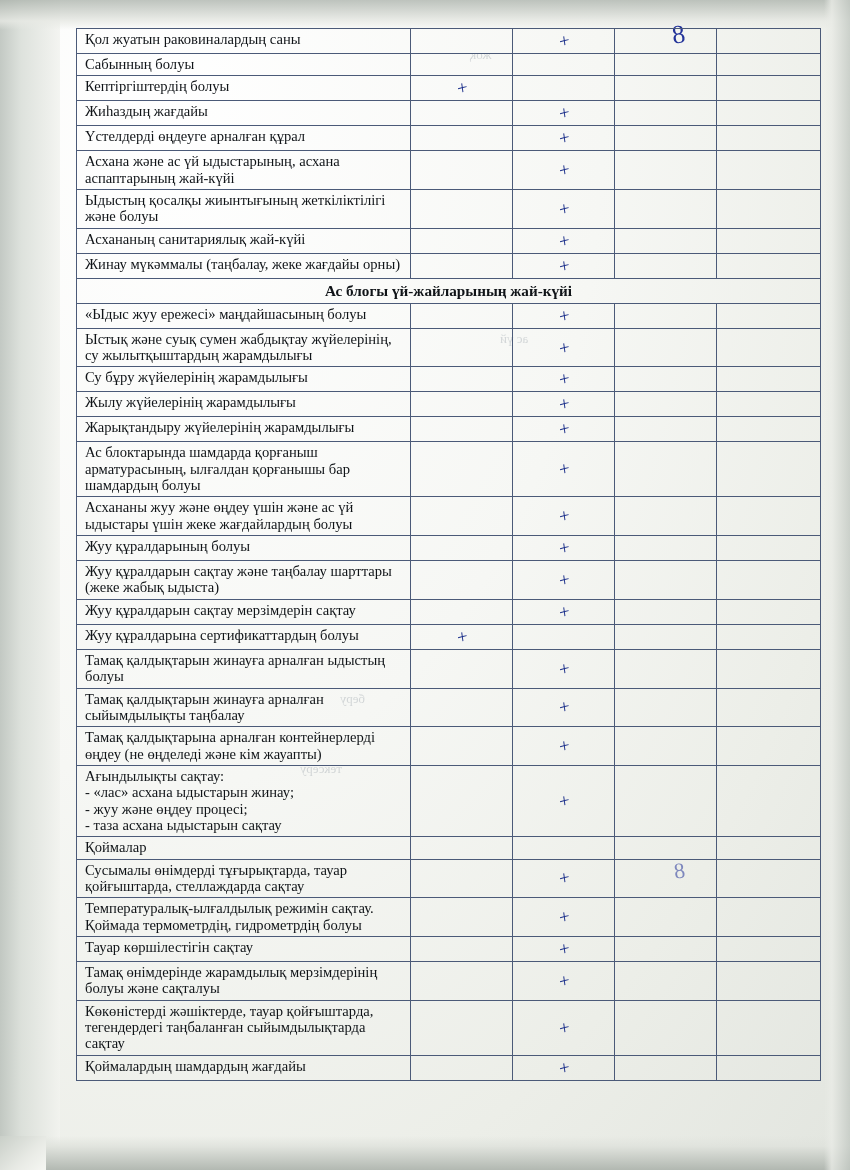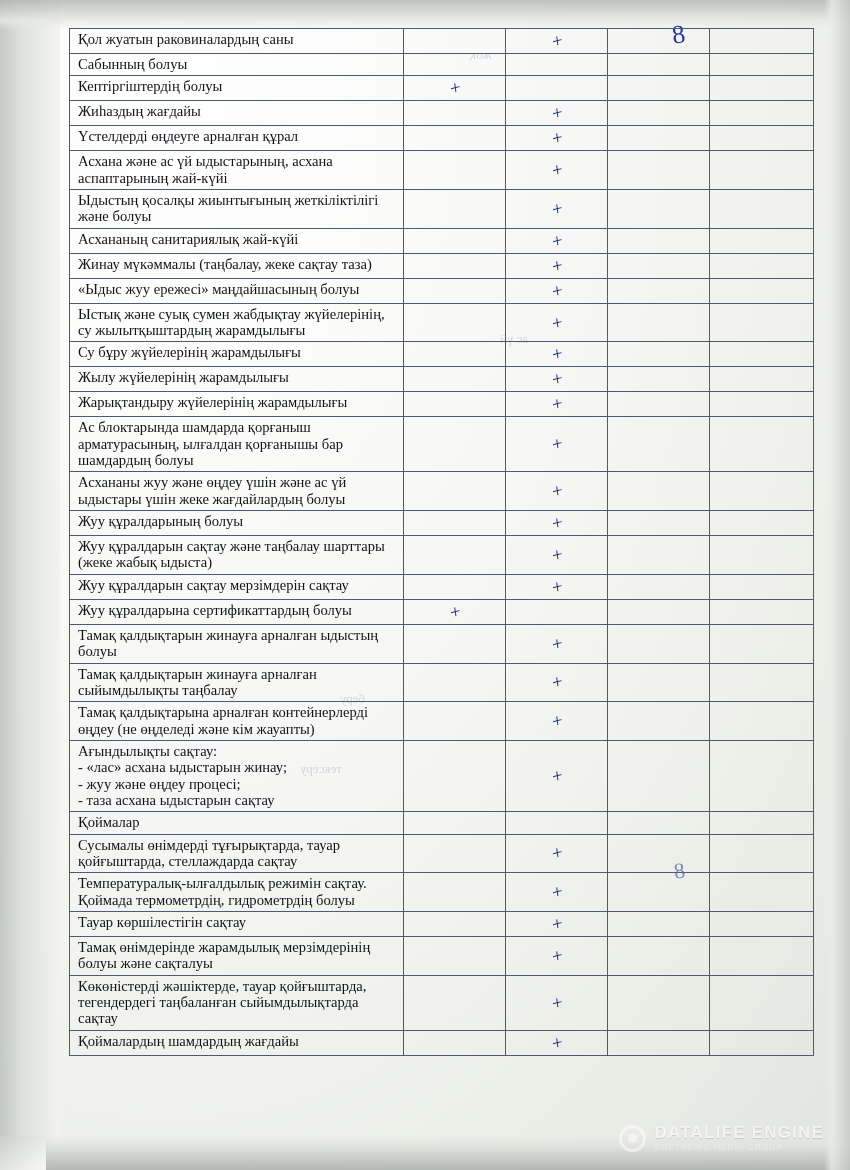--- a/index.html
+++ b/index.html
@@ -37,21 +37,21 @@
   }
   .shadow-bottom{
     position:absolute;left:0;bottom:0;width:850px;height:34px;
     background:linear-gradient(to top,#a8afa8 0%,#dfe2dc 70%,rgba(255,255,255,0) 100%);
     opacity:.85;
   }
 
   
   #doc{
     position:absolute;
-    left:69px;top:28px;
+    left:76px;top:28px;
     width:744px;
   }
   table{
     border-collapse:collapse;
     width:744px;
     table-layout:fixed;
   }
   td{
     border:1px solid #4b5a78;
     padding:2px 6px 3px 8px;
@@ -233,25 +233,28 @@
             <td class="mark"></td>
           </tr>
           <tr>
             <td class="pre">Асхананың санитариялық жай-күйі</td>
             <td class="mark"></td>
             <td class="mark"><span>+</span></td>
             <td class="mark"></td>
             <td class="mark"></td>
           </tr>
           <tr>
-            <td class="pre">Жинау мүкәммалы (таңбалау, жеке сақтау таза)</td>
-            <td class="mark"></td>
-            <td class="mark"><span>+</span></td>
-            <td class="mark"></td>
-            <td class="mark"></td>
+            <td class="pre">Жинау мүкәммалы (таңбалау, жеке жағдайы орны)</td>
+            <td class="mark"></td>
+            <td class="mark"><span>+</span></td>
+            <td class="mark"></td>
+            <td class="mark"></td>
+          </tr>
+          <tr class="section">
+            <td colspan="5">Ас блогы үй-жайларының жай-күйі</td>
           </tr>
           <tr>
             <td class="pre">«Ыдыс жуу ережесі» маңдайшасының болуы</td>
             <td class="mark"></td>
             <td class="mark"><span>+</span></td>
             <td class="mark"></td>
             <td class="mark"></td>
           </tr>
           <tr>
             <td class="pre">Ыстық және суық сумен жабдықтау жүйелерінің, су жылытқыштардың жарамдылығы</td>
@@ -402,22 +405,13 @@
             <td class="mark"><span>+</span></td>
             <td class="mark"></td>
             <td class="mark"></td>
           </tr>
         </tbody>
     </table>
   </div>
 
   <div class="corner"></div>
 
-  <div id="watermark">
-    <span class="wm-logo">
-        <i></i>
-      </span>
-    <span class="wm-text">
-      <b>DATALIFE ENGINE</b>
-      <span>SOFTNEWS MEDIA GROUP</span>
-    </span>
-  </div>
 </div>
 
 </body></html>

